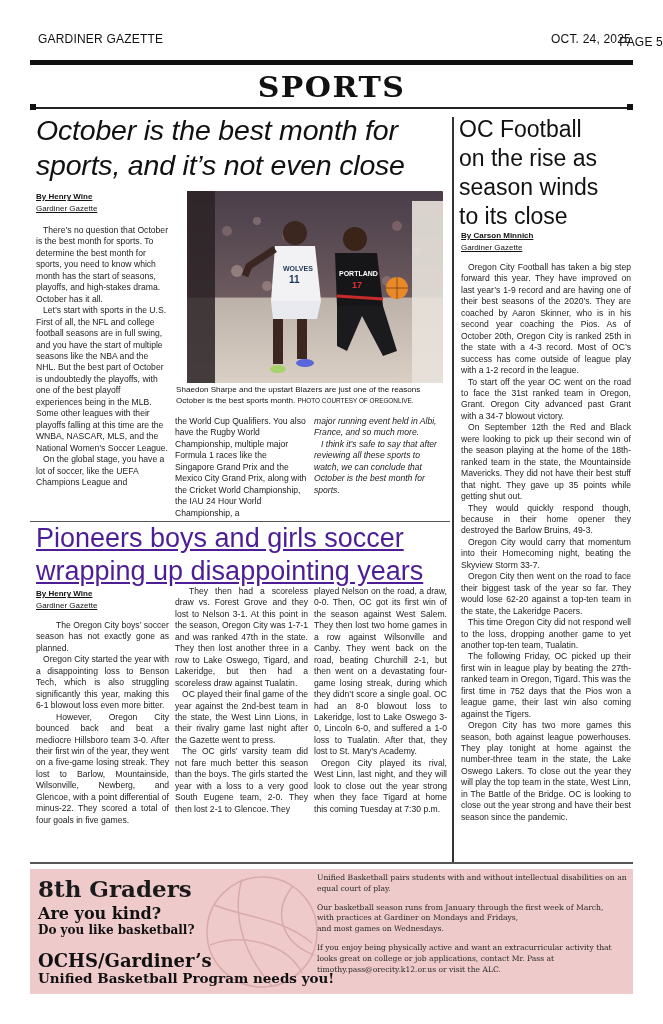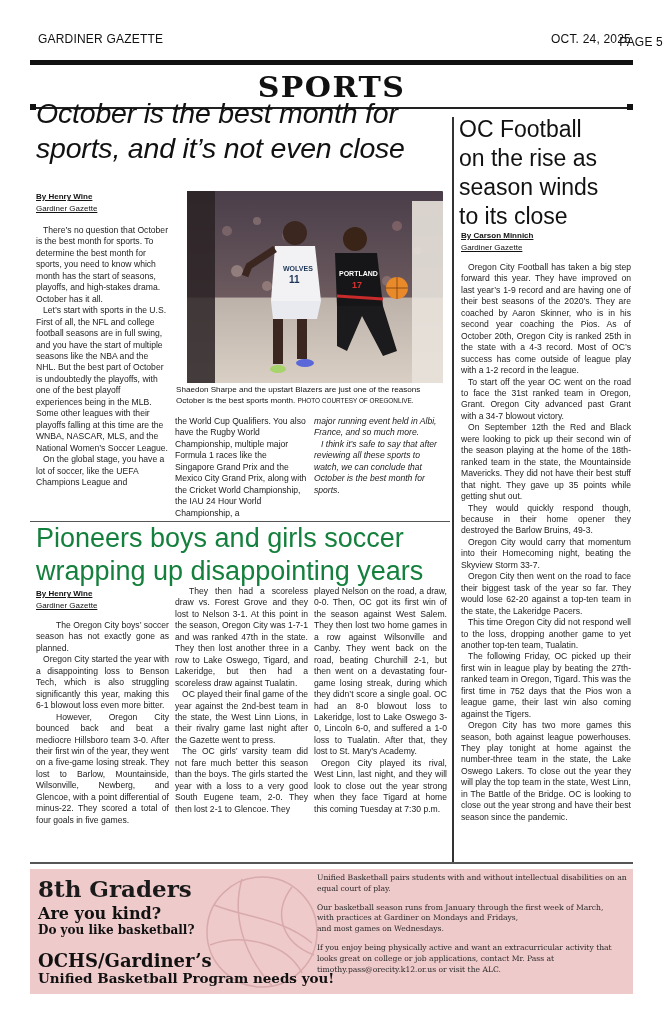--- a/index.html
+++ b/index.html
@@ -12,21 +12,21 @@
   .rule-thick { left: 30px; top: 60px; width: 603px; height: 5px; background: #111; }
   .section-title { left: 0; width: 663px; top: 70px; text-align: center; font-family: "DejaVu Serif", serif; font-weight: 900; font-size: 30px; letter-spacing: 1.5px; color: #111; transform: scaleY(0.92); }
   .rule-thin { left: 32px; top: 107px; width: 597px; height: 1.5px; background: #222; }
   .rule-cap { top: 104px; width: 6px; height: 6px; background: #111; }
   .vrule { left: 452px; top: 117px; width: 1.5px; height: 745px; background: #333; }
   .hrule-mid { left: 30px; top: 521px; width: 420px; height: 1px; background: #555; }
   .hrule-bottom { left: 30px; top: 862px; width: 603px; height: 1.5px; background: #555; }
 
   .headline-it { font-style: italic; font-size: 28.5px; line-height: 35px; letter-spacing: -0.2px; color: #111; }
   .headline { font-size: 23px; line-height: 29px; color: #111; }
-  .headline-big { font-size: 27px; line-height: 33px; color: #15803d; }
+  .headline-big { font-size: 27px; line-height: 33px; color: #4c1d95; text-decoration: underline; }
   .byline { font-size: 8px; line-height: 12px; text-decoration: underline; }
   .body { font-size: 8.6px; line-height: 11.45px; color: #222; }
   .body p { margin: 0; text-indent: 7px; }
   .justify p { text-align: justify; }
   .caption { font-size: 8.1px; line-height: 11px; color: #111; }
   .caption .credit { font-size: 6.4px; text-transform: uppercase; }
 
   .photo { left: 176px; top: 191px; width: 256px; height: 192px; overflow: hidden; border-radius: 1px; padding-left: 11px; }
 
   .promo { left: 30px; top: 869px; width: 603px; height: 125px; background: #efcacb; }
@@ -42,21 +42,21 @@
 
 <div class="abs section-title">SPORTS</div>
 <div class="abs rule-thin"></div>
 <div class="abs rule-cap" style="left:30px"></div>
 <div class="abs rule-cap" style="left:627px"></div>
 
 <div class="abs vrule"></div>
 <div class="abs hrule-mid"></div>
 <div class="abs hrule-bottom"></div>
 
-<div class="abs" style="left:36px; top:96px; width:410px;">
+<div class="abs" style="left:36px; top:113px; width:410px;">
   <div class="headline-it">October is the best month for</div>
   <div class="headline-it">sports, and it’s not even close</div>
 </div>
 
 <div class="abs byline" style="left:36px; top:191px;">
   <div style="font-weight:bold">By Henry Wine</div>
   <div>Gardiner Gazette</div>
 </div>
 
 <div class="abs body" style="left:36px; top:225px; width:133px;">

